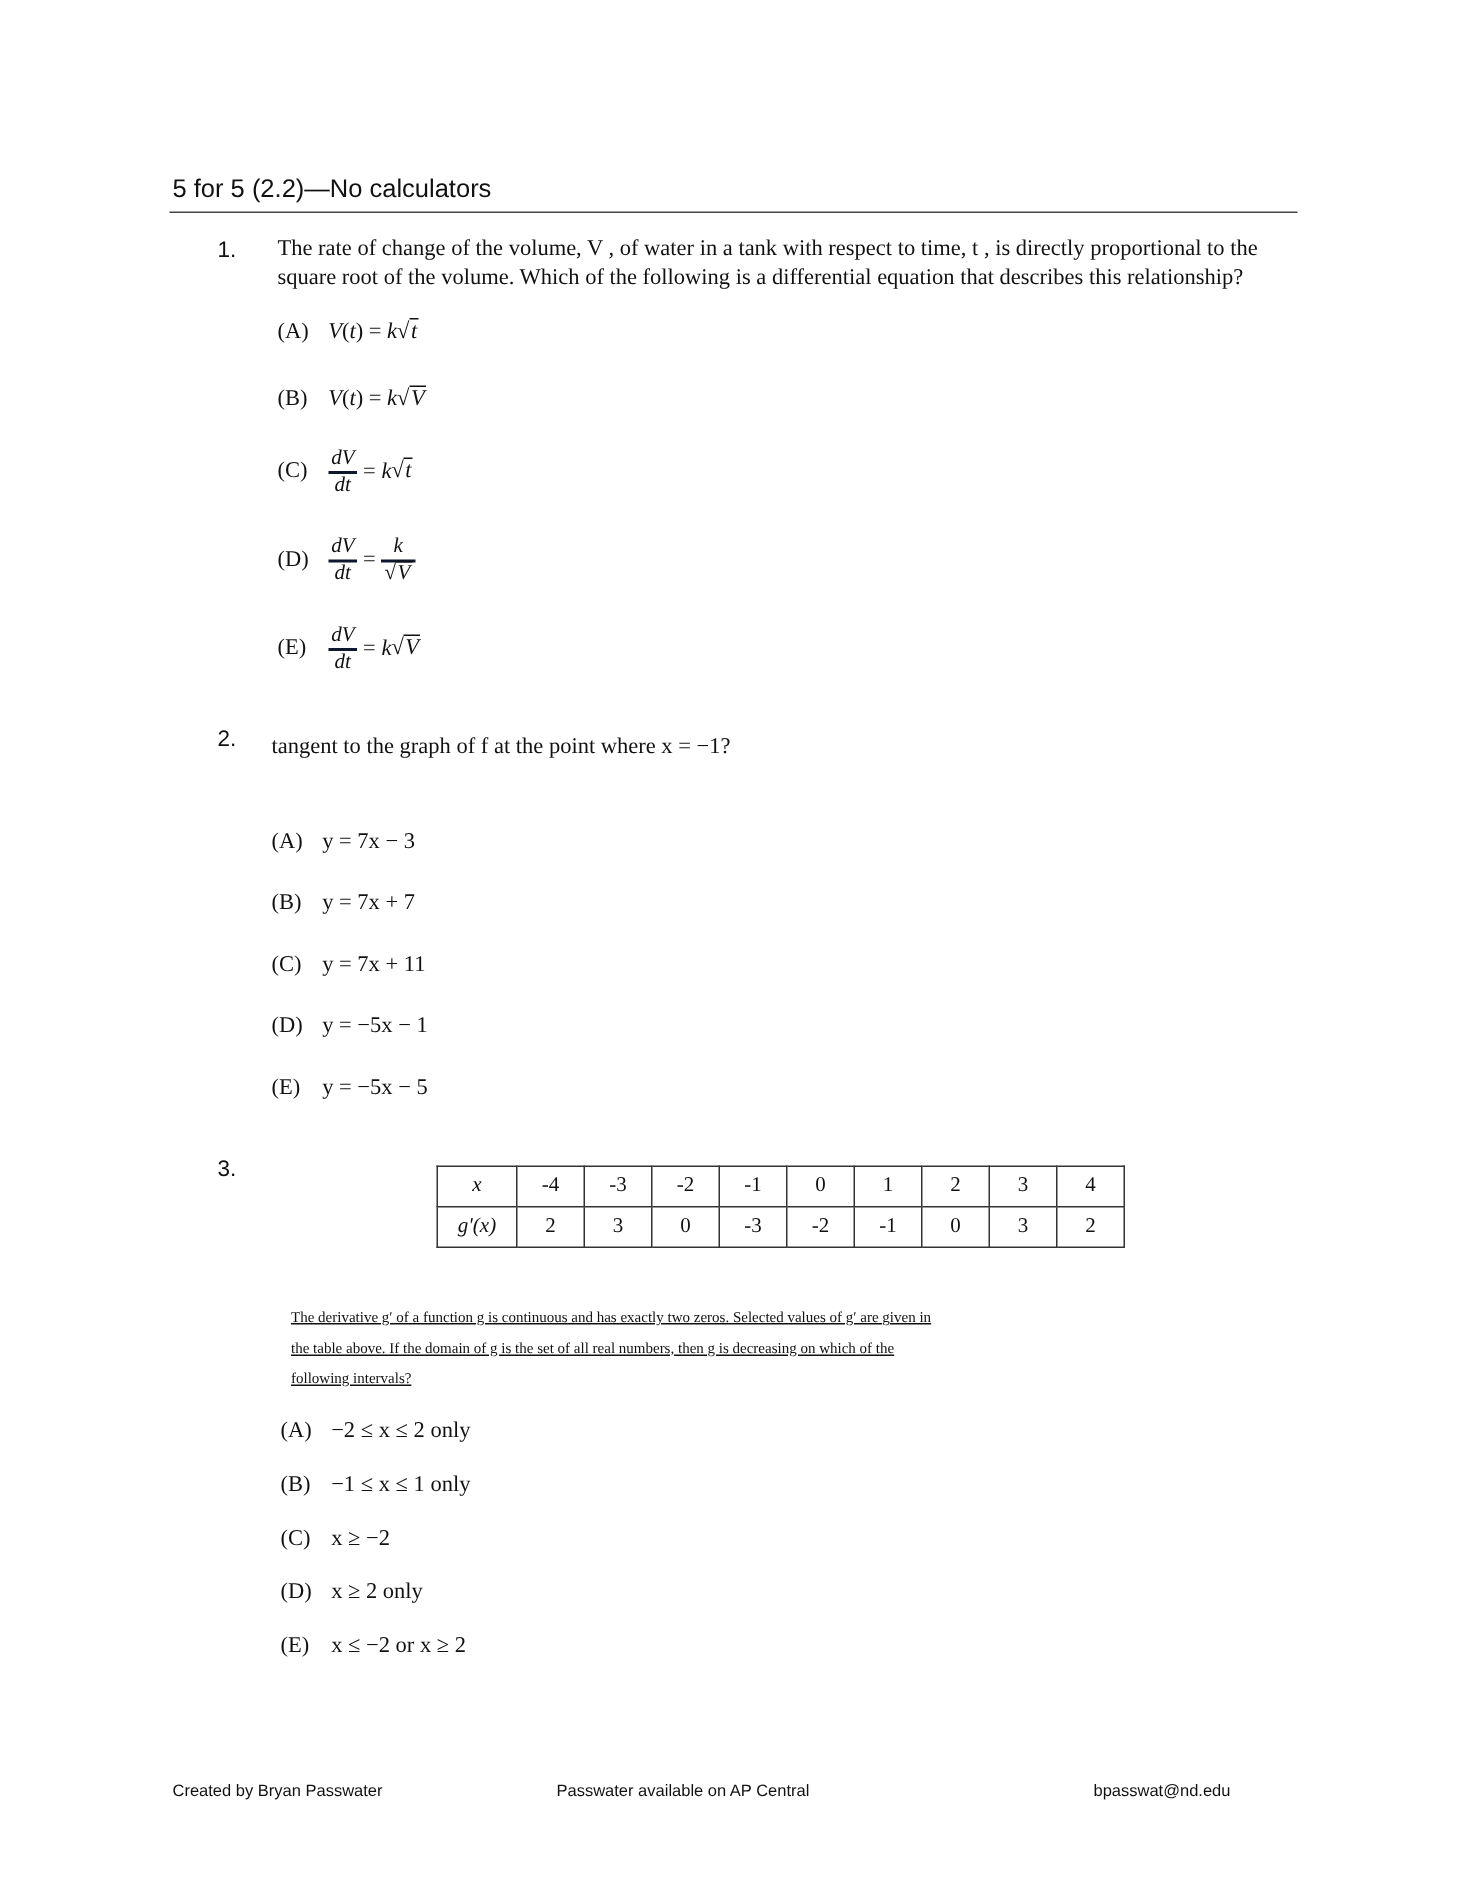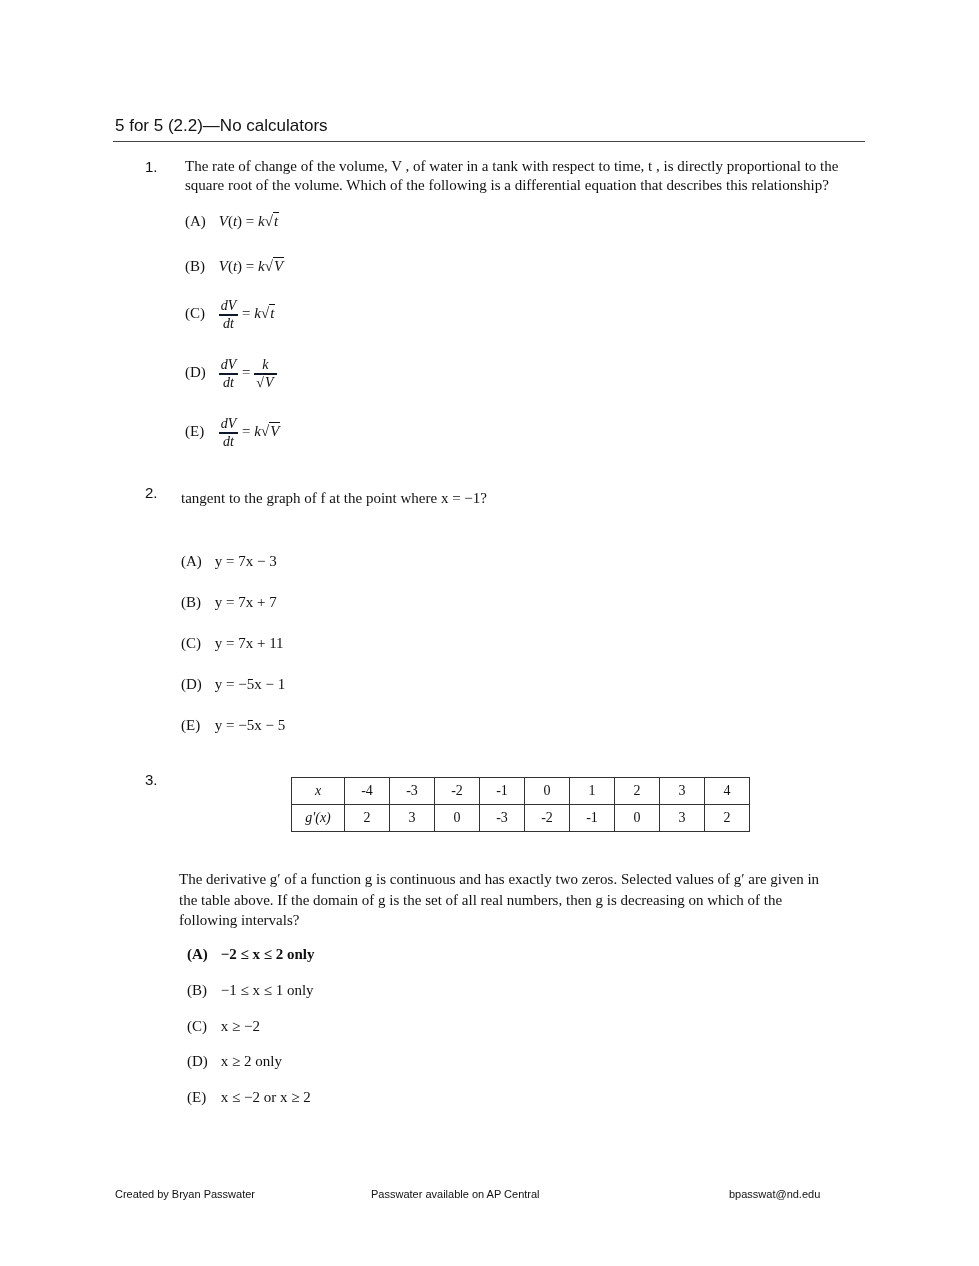--- a/index.html
+++ b/index.html
@@ -110,27 +110,27 @@
     <td>-3</td>
     <td>-2</td>
     <td>-1</td>
     <td>0</td>
     <td>3</td>
     <td>2</td>
   </tr>
 </tbody>
   </table>
 
-<div class="qtext serif" style="left:179px;top:869px;line-height:20.5px;font-size:15px;">
+<div class="qtext serif" style="left:194px;top:869px;line-height:20.5px;font-size:10px;text-decoration:underline;">
   <div>The derivative g′ of a function g is continuous and has exactly two zeros.  Selected values of g′ are given in</div>
   <div>the table above.  If the domain of  g is the set of all real numbers, then g is decreasing on which of the</div>
   <div>following intervals?</div>
 </div>
 
-<div class="opt serif" style="left:187px;top:946px;font-weight:bold;">
+<div class="opt serif" style="left:187px;top:946px;">
   <span class="lbl">(A)</span>
   <span>−2 ≤ x ≤ 2  only</span>
 </div>
 <div class="opt serif" style="left:187px;top:982px;">
   <span class="lbl">(B)</span>
   <span>−1 ≤ x ≤ 1  only</span>
 </div>
 <div class="opt serif" style="left:187px;top:1018px;">
   <span class="lbl">(C)</span>
   <span>x ≥ −2</span>

